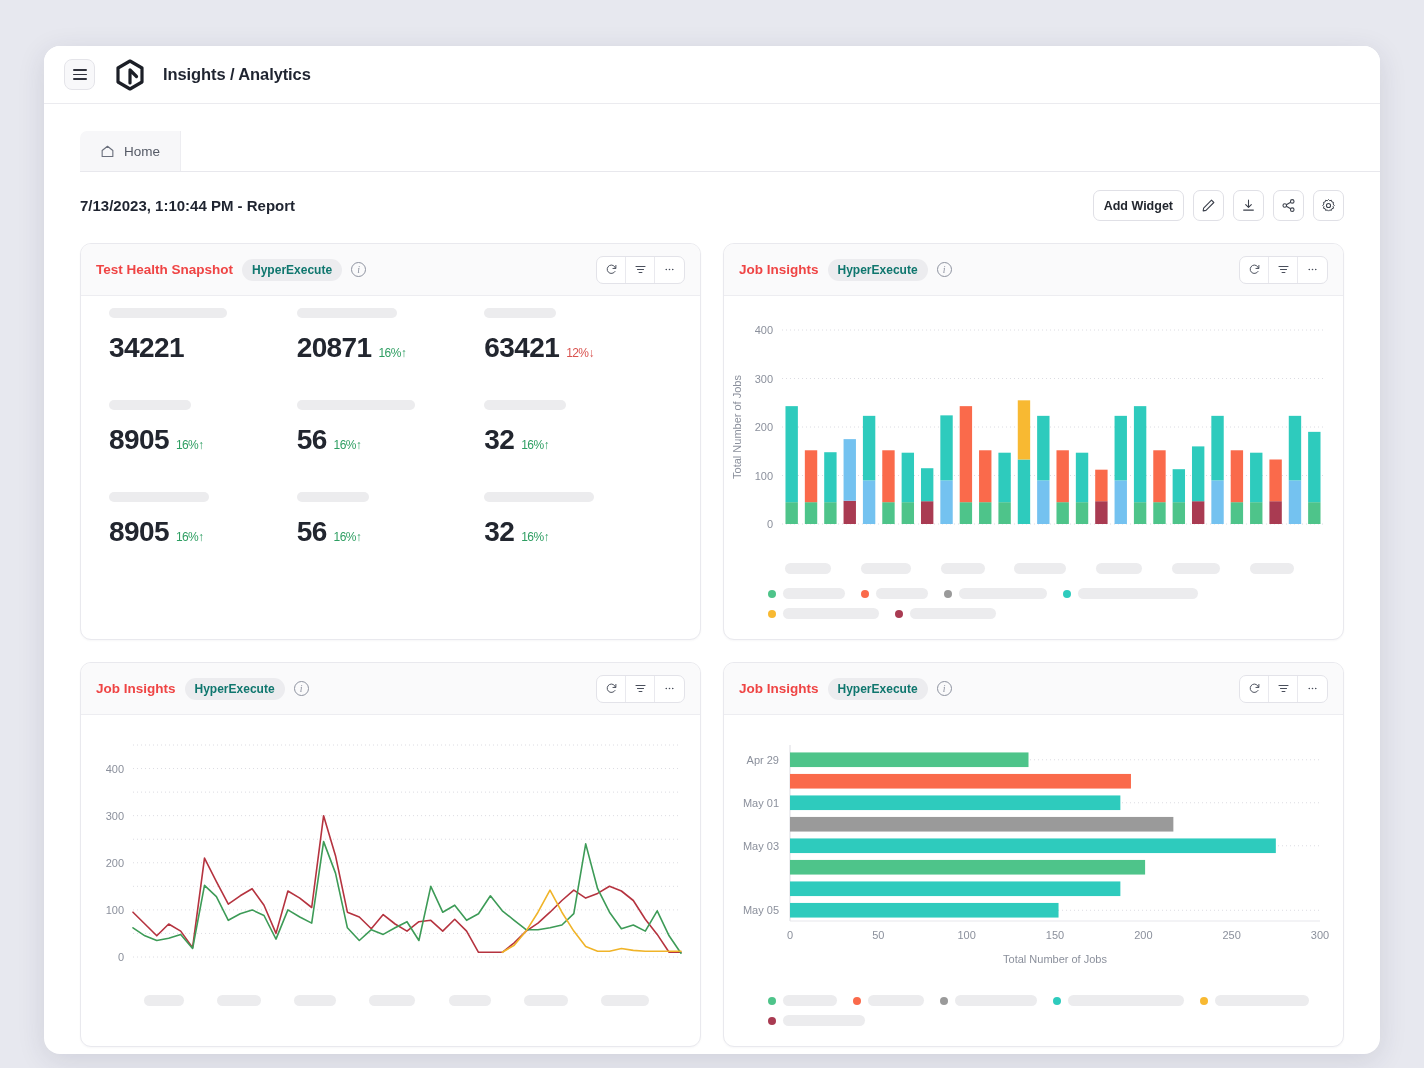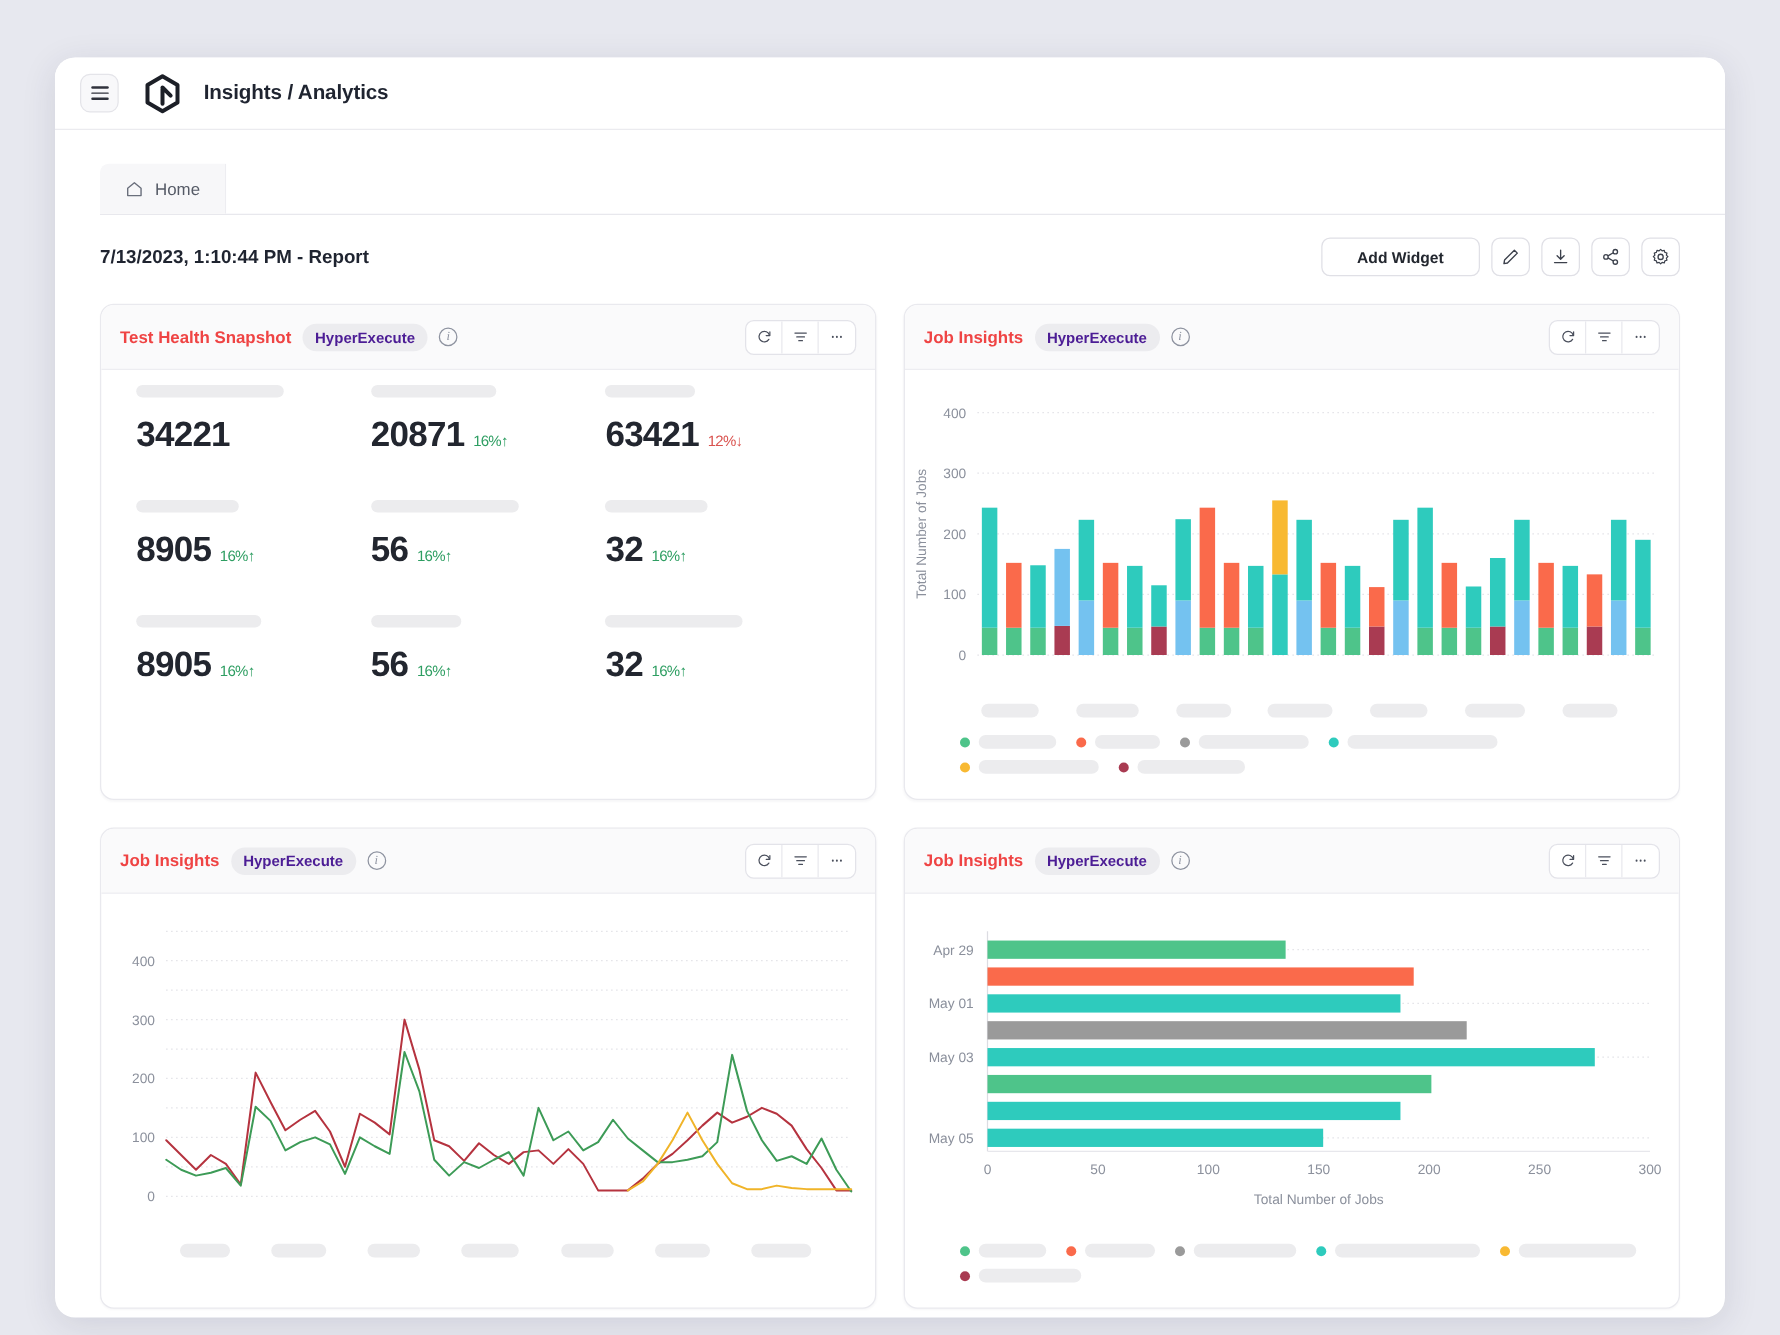--- a/index.html
+++ b/index.html
@@ -77,21 +77,21 @@
     font-size: 11px; color: #4a4f5c; background:#fff; cursor:pointer;
   }
   
   .reportrow {
     display: flex; align-items: center; justify-content: space-between;
     padding: 18px 36px 0 36px;
   }
   .report-title { font-size: 15px; font-weight: 700; color: #1f2430; }
   .actions { display: flex; align-items: center; gap: 9px; }
   .btn-addwidget {
-    height: 31px; padding: 0 28px;
+    height: 31px; padding: 0 10px;
     border: 1px solid #e0e0e6; border-radius: 7px;
     background: #fff; font-size: 12.5px; font-weight: 700; color: #23272f;
     cursor: pointer; font-family: "Liberation Sans", sans-serif;
   }
   .icon-btn {
     width: 31px; height: 31px;
     border: 1px solid #e0e0e6; border-radius: 7px;
     background: #fff; display: flex; align-items: center; justify-content: center;
     cursor: pointer;
   }
@@ -112,21 +112,21 @@
   .card-head {
     height: 52px;
     background: #fafafb;
     border-bottom: 1px solid #ededf1;
     display: flex; align-items: center;
     padding: 0 15px;
   }
   .card-title { font-size: 13.5px; font-weight: 700; color: #ef4444; }
   .chip {
     margin-left: 9px;
-    background: #ececef; color: #4c1d95;
+    background: #ececef; color: #0f766e;
     font-size: 12px; font-weight: 700;
     padding: 4px 10px; border-radius: 13px;
   }
   .info-icon {
     margin-left: 9px; width: 15px; height: 15px; border-radius: 50%;
     border: 1.2px solid #8e93a0; color: #8e93a0;
     font-size: 10px; font-style: italic;
     display: flex; align-items: center; justify-content: center;
     font-family: "Liberation Serif", serif; cursor: pointer;
   }

